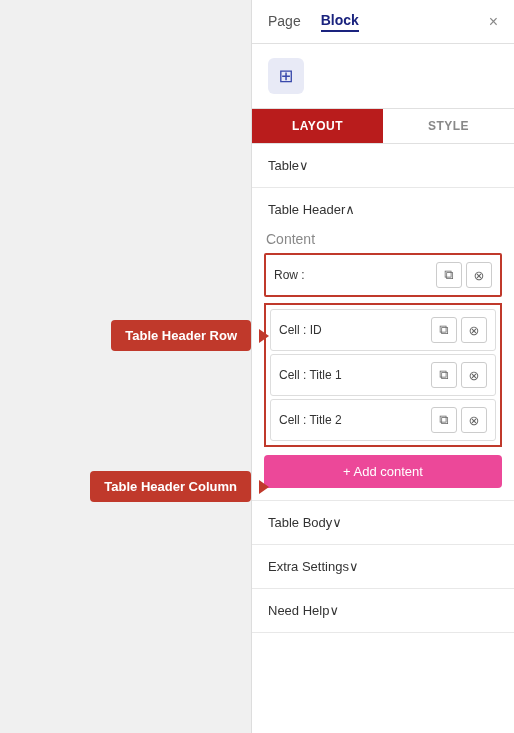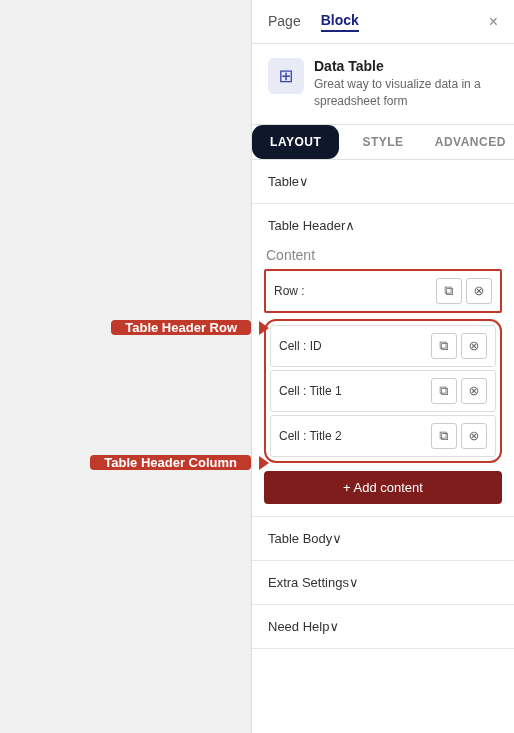--- a/index.html
+++ b/index.html
@@ -20,21 +20,21 @@
       align-items: flex-end;
       padding-top: 320px;
       gap: 80px;
     }
 
     .annotation-badge {
       background: #c0392b;
       color: white;
       font-size: 13px;
       font-weight: 600;
-      padding: 0 14px;
+      padding: 8px 14px;
       border-radius: 4px;
       display: flex;
       align-items: center;
       gap: 6px;
       position: relative;
     }
 
     .annotation-badge::after {
       content: '';
       position: absolute;
@@ -134,23 +134,22 @@
       text-align: center;
       padding: 10px 4px;
       font-size: 12px;
       font-weight: 600;
       color: #888;
       cursor: pointer;
       letter-spacing: 0.5px;
     }
 
     .sub-tab.active {
-      background: #0f172a;
+      background: #b91c1c;
       color: white;
-      border-radius: 11px;
     }
 
     
     .section {
       border-bottom: 1px solid #e8e8e8;
     }
 
     .section-header {
       display: flex;
       align-items: center;
@@ -210,21 +209,21 @@
       justify-content: center;
       cursor: pointer;
       font-size: 13px;
       color: #666;
       margin-left: 4px;
     }
 
     
     .highlight-group {
       border: 2px solid #c0392b;
-      border-radius: 12px;
+      border-radius: 0;
       padding: 4px;
       margin-bottom: 6px;
     }
 
     .highlight-group .list-item {
       margin-bottom: 3px;
     }
 
     .highlight-group .list-item:last-child {
       margin-bottom: 0;
@@ -240,21 +239,21 @@
       align-items: center;
       background: white;
     }
 
     
     .add-content-btn {
       display: block;
       width: 100%;
       margin-top: 8px;
       padding: 9px;
-      background: #7f1d1d;
+      background: #ec4899;
       color: white;
       border: none;
       border-radius: 4px;
       font-size: 13px;
       font-weight: 500;
       cursor: pointer;
       text-align: center;
     }
 
   </style>
@@ -275,30 +274,25 @@
   <div class="tabs-bar">
     <span class="tab-item">Page</span>
     <span class="tab-item active">Block</span>
     <span class="close-btn">×</span>
   </div>
 
   <div class="block-info">
     <div class="block-icon">
       <span>⊞</span>
     </div>
-    <div class="block-text">
-      <h3>Data Table</h3>
-      <p>Great way to visualize data in a spreadsheet form</p>
-    </div>
   </div>
 
   <div class="sub-tabs">
     <div class="sub-tab active">LAYOUT</div>
     <div class="sub-tab">STYLE</div>
-    <div class="sub-tab">ADVANCED</div>
   </div>
 
   <div class="section">
     <div class="section-header">
       <span>Table</span>
       <span class="chevron">∨</span>
     </div>
   </div>
 
   <div class="section">

